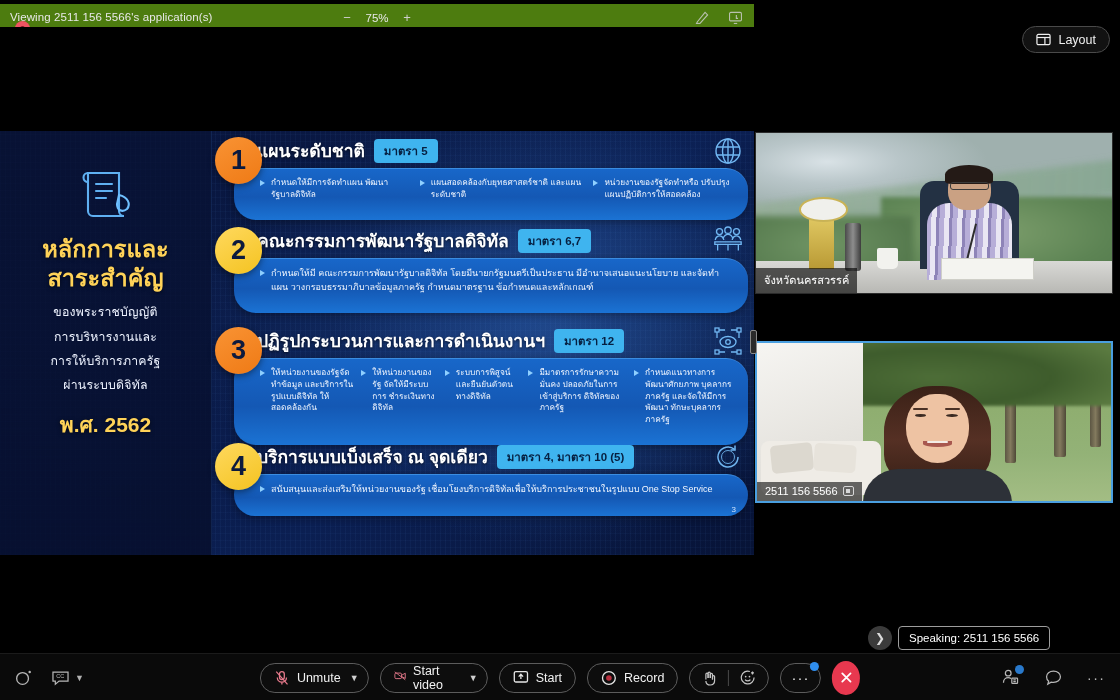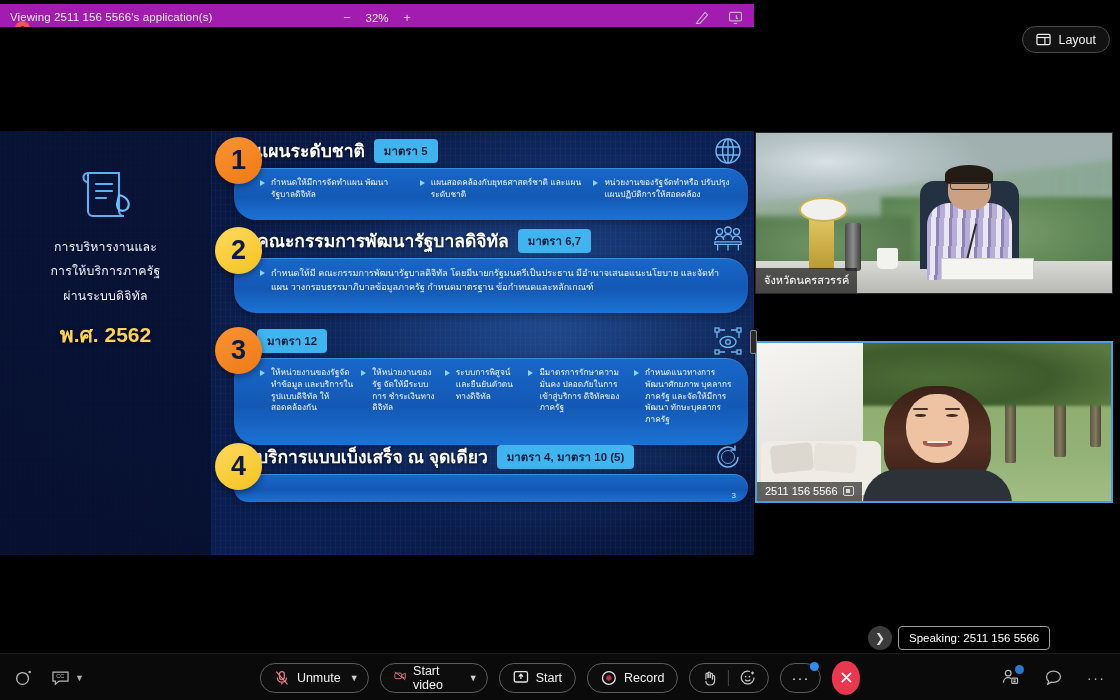--- a/index.html
+++ b/index.html
@@ -5,21 +5,21 @@
   * { box-sizing: border-box; margin: 0; padding: 0; }
   html, body {
     width: 1120px; height: 700px;
     background: #000; overflow: hidden;
     font-family: "Liberation Sans", "DejaVu Sans", sans-serif;
   }
 
   
   .topbar {
     position: absolute; top: 4px; left: 0; width: 754px; height: 27px;
-    background: #a21caf;
+    background: #4d7c0f;
     display: flex; align-items: center;
     border-bottom: 1px solid #1f1f1f;
   }
   .topbar-title {
     color: #e8e8e8; font-size: 11.5px; margin-left: 10px;
     white-space: nowrap; letter-spacing: .1px;
   }
   .zoom-ctl {
     position: absolute; left: 340px; top: 0; height: 27px;
     display: flex; align-items: center; gap: 9px;
@@ -406,21 +406,21 @@
     cursor: pointer;
   }
 </style>
 </head>
 <body>
 
 <div class="topbar">
   <span class="topbar-title">Viewing 2511 156 5566's application(s)</span>
   <div class="zoom-ctl">
     <span class="zoom-btn">−</span>
-    <span class="zoom-val">32%</span>
+    <span class="zoom-val">75%</span>
     <span class="zoom-btn">+</span>
   </div>
   <div class="topbar-right">
     <span class="tb-icon">
       <svg viewBox="0 0 20 20" fill="none" stroke="#d0d0d0" stroke-width="1.3">
         <path d="M4 15 L13 4 L16 7 L7 17 L3 17 Z"></path>
         <path d="M3 17 L7 17"></path>
       </svg>
     </span>
     <span class="tb-icon">
@@ -453,21 +453,26 @@
 
     <div class="slide-left">
       <div class="doc-icon">
         <svg viewBox="0 0 62 56" fill="none" stroke="#5fb0f2" stroke-width="2.1" stroke-linecap="round">
           <path d="M13 8 h31 v38 a5 5 0 0 0 5 5 H18 a5 5 0 0 1 -5 -5 Z"></path>
           <path d="M13 8 a4.5 4.5 0 0 0 -4.5 4.5 a4.5 4.5 0 0 0 4.5 4.5"></path>
           <path d="M21 19 h16 M21 26 h16 M21 33 h10"></path>
           <path d="M44 30 c9 2 12 9 8 14 c-5 4 -10 1 -10 -5 z" stroke="#6fc0ff"></path>
         </svg>
       </div>
+      <div class="left-title">
+        <div>หลักการและ</div>
+        <div>สาระสำคัญ</div>
+      </div>
       <div class="left-sub">
+        <div>ของพระราชบัญญัติ</div>
         <div>การบริหารงานและ</div>
         <div>การให้บริการภาครัฐ</div>
         <div>ผ่านระบบดิจิทัล</div>
       </div>
       <div class="left-year">พ.ศ. 2562</div>
     </div>
 
     <div class="items">
 
       <div class="item item-1">
@@ -511,20 +516,21 @@
           </span>
         </div>
         <div class="body-bar">
           <div class="bullet b-one">กำหนดให้มี คณะกรรมการพัฒนารัฐบาลดิจิทัล โดยมีนายกรัฐมนตรีเป็นประธาน มีอำนาจเสนอแนะนโยบาย และจัดทำแผน วางกรอบธรรมาภิบาลข้อมูลภาครัฐ กำหนดมาตรฐาน ข้อกำหนดและหลักเกณฑ์</div>
         </div>
       </div>
 
       <div class="item item-3">
         <div class="num-circle num-orange">3</div>
         <div class="head-row">
+          <span class="head-title">ปฏิรูปกระบวนการและการดำเนินงานฯ</span>
           <span class="head-badge">มาตรา 12</span>
           <span class="head-icon">
             <svg viewBox="0 0 32 32" fill="none" stroke="#79c3ff" stroke-width="1.3">
               <ellipse cx="16" cy="17" rx="8" ry="5.5"></ellipse>
               <circle cx="16" cy="17" r="2.3"></circle>
               <rect x="3" y="3" width="4" height="4"></rect>
                 <rect x="25" y="3" width="4" height="4"></rect>
               <rect x="3" y="25" width="4" height="4"></rect>
                 <rect x="25" y="25" width="4" height="4"></rect>
               <path d="M7 5 h6 M19 5 h6 M7 27 h6 M19 27 h6 M5 7 v6 M27 7 v6"></path>
@@ -549,20 +555,21 @@
           <span class="head-badge">มาตรา 4, มาตรา 10 (5)</span>
           <span class="head-icon">
             <svg viewBox="0 0 32 32" fill="none" stroke="#79c3ff" stroke-width="1.5">
               <path d="M26 16 a10 10 0 1 1 -3.5 -7.6"></path>
               <path d="M23 4.5 l0 4.4 l-4.4 0"></path>
               <circle cx="16" cy="16" r="6.5" stroke-width="0.9"></circle>
             </svg>
           </span>
         </div>
         <div class="body-bar">
+          <div class="bullet b-one">สนับสนุนและส่งเสริมให้หน่วยงานของรัฐ เชื่อมโยงบริการดิจิทัลเพื่อให้บริการประชาชนในรูปแบบ One Stop Service</div>
           <span class="page-num">3</span>
         </div>
       </div>
 
     </div>
   </div>
 </div>
 
 <div class="drag-handle"></div>
 

